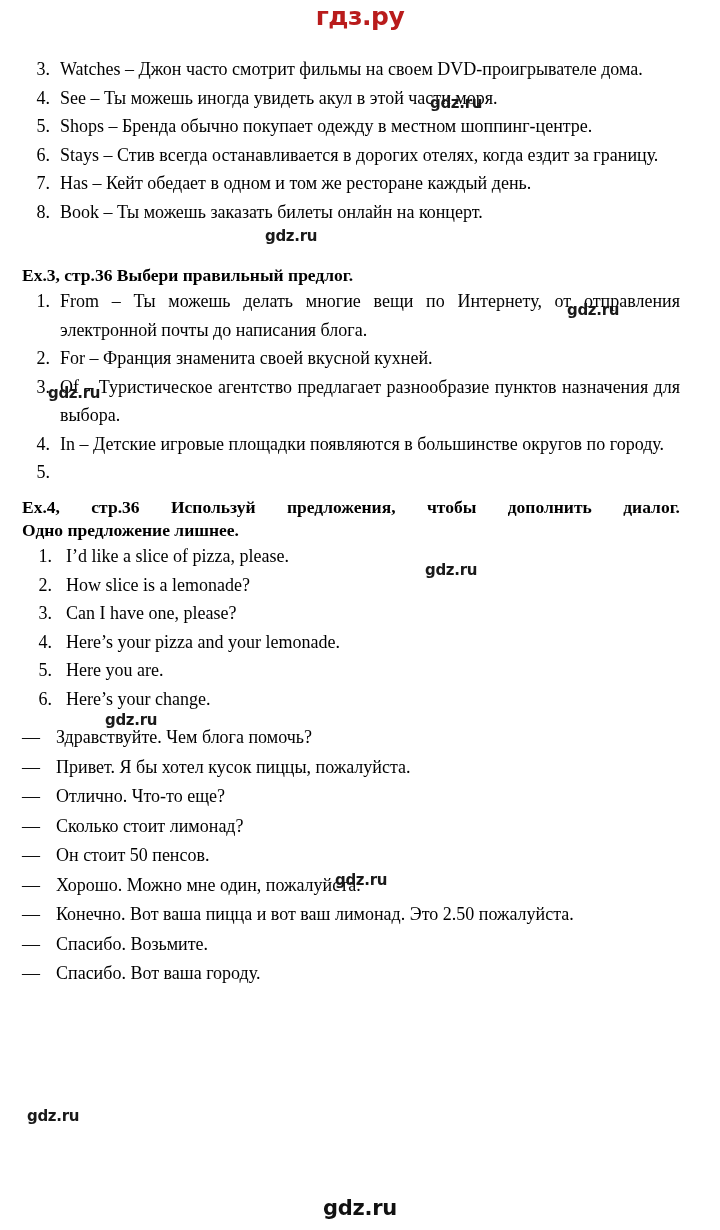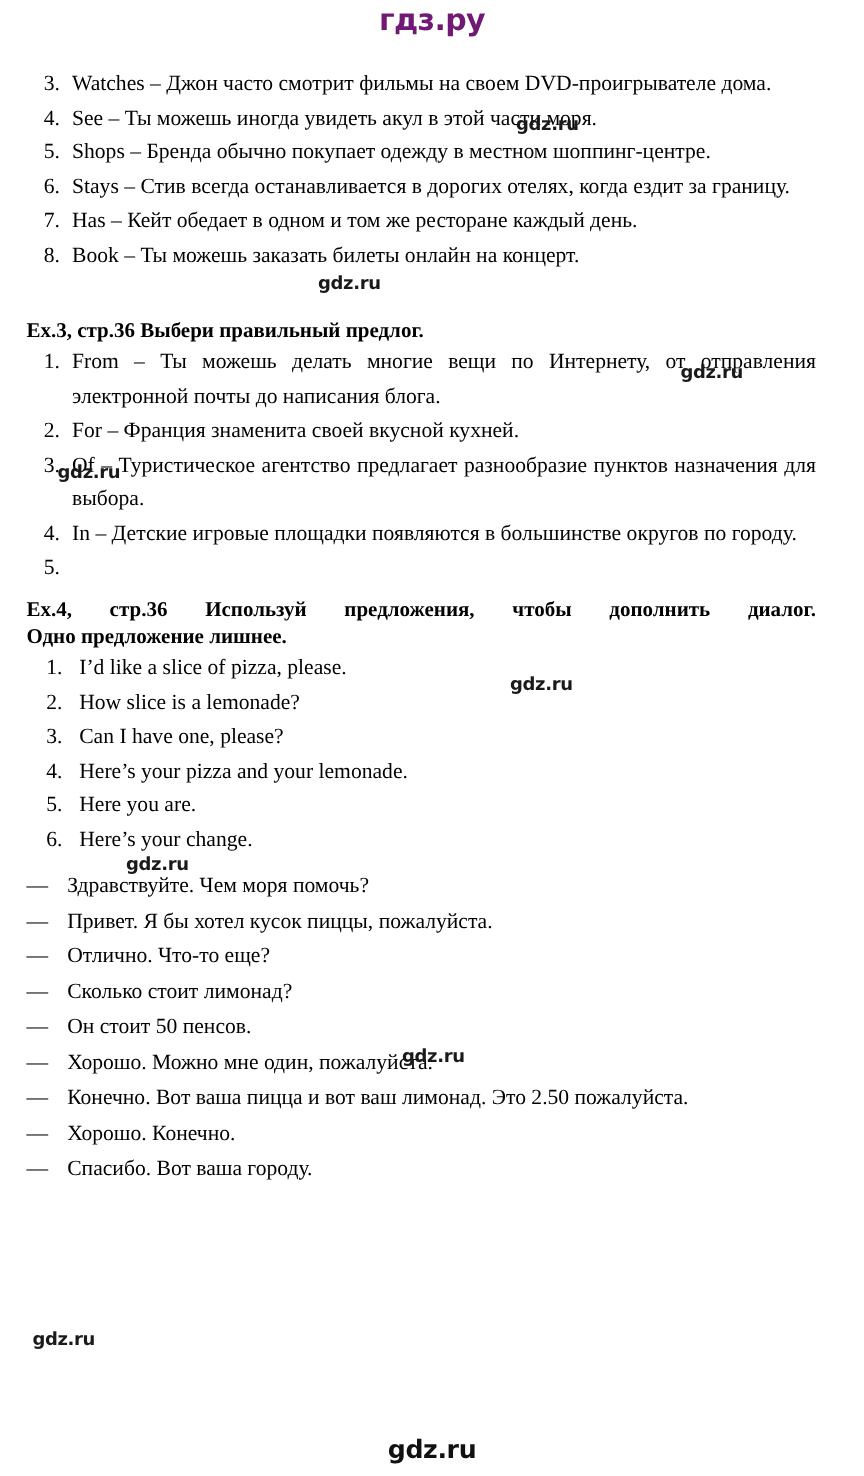--- a/index.html
+++ b/index.html
@@ -20,21 +20,21 @@
   .site-logo {
     position: absolute;
     top: 2px;
     left: 0;
     width: 720px;
     text-align: center;
     font-family: "DejaVu Sans", "Liberation Sans", sans-serif;
     font-weight: bold;
     font-size: 25px;
     letter-spacing: -0.5px;
-    color: #701a75;
+    color: #b91c1c;
   }
 
   
   .page {
     position: absolute;
     top: 55px;
     left: 0;
     width: 720px;
   }
 
@@ -222,21 +222,21 @@
           <span class="marker">6.</span><span class="txt">Here’s your change.</span>
         </li>
       </ol>
     </div>
 
     <div class="gap-sm"></div>
 
     <div class="block">
       <div class="dialogue">
         <div class="d-line">
-          <span class="dash">—</span><span class="txt">Здравствуйте. Чем моря помочь?</span>
+          <span class="dash">—</span><span class="txt">Здравствуйте. Чем блога помочь?</span>
         </div>
         <div class="d-line">
           <span class="dash">—</span><span class="txt">Привет. Я бы хотел кусок пиццы, пожалуйста.</span>
         </div>
         <div class="d-line">
           <span class="dash">—</span><span class="txt">Отлично. Что-то еще?</span>
         </div>
         <div class="d-line">
           <span class="dash">—</span><span class="txt">Сколько стоит лимонад?</span>
         </div>
@@ -244,21 +244,21 @@
           <span class="dash">—</span><span class="txt">Он стоит 50 пенсов.</span>
         </div>
         <div class="d-line">
           <span class="dash">—</span><span class="txt">Хорошо. Можно мне один, пожалуйста.</span>
         </div>
         <div class="d-line wrap">
           <span class="dash">—</span>
             <span class="txt">Конечно. Вот ваша пицца и вот ваш лимонад. Это 2.50 пожалуйста.</span>
         </div>
         <div class="d-line">
-          <span class="dash">—</span><span class="txt">Хорошо. Конечно.</span>
+          <span class="dash">—</span><span class="txt">Спасибо. Возьмите.</span>
         </div>
         <div class="d-line">
           <span class="dash">—</span><span class="txt">Спасибо. Вот ваша городу.</span>
         </div>
       </div>
     </div>
   </div>
 
 </div>
 

